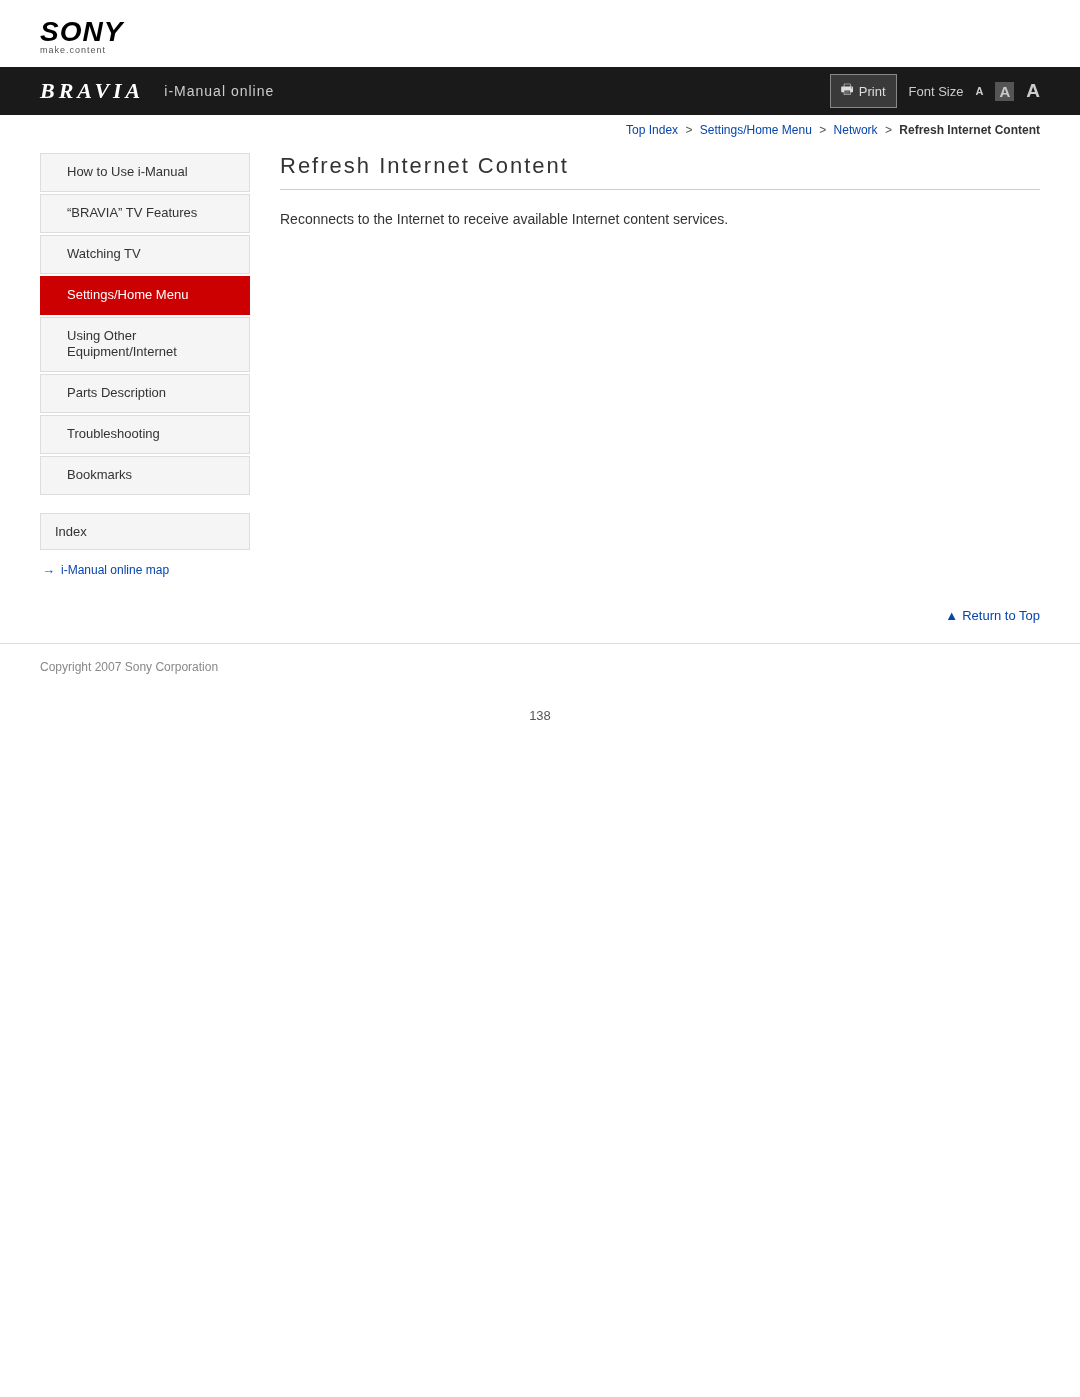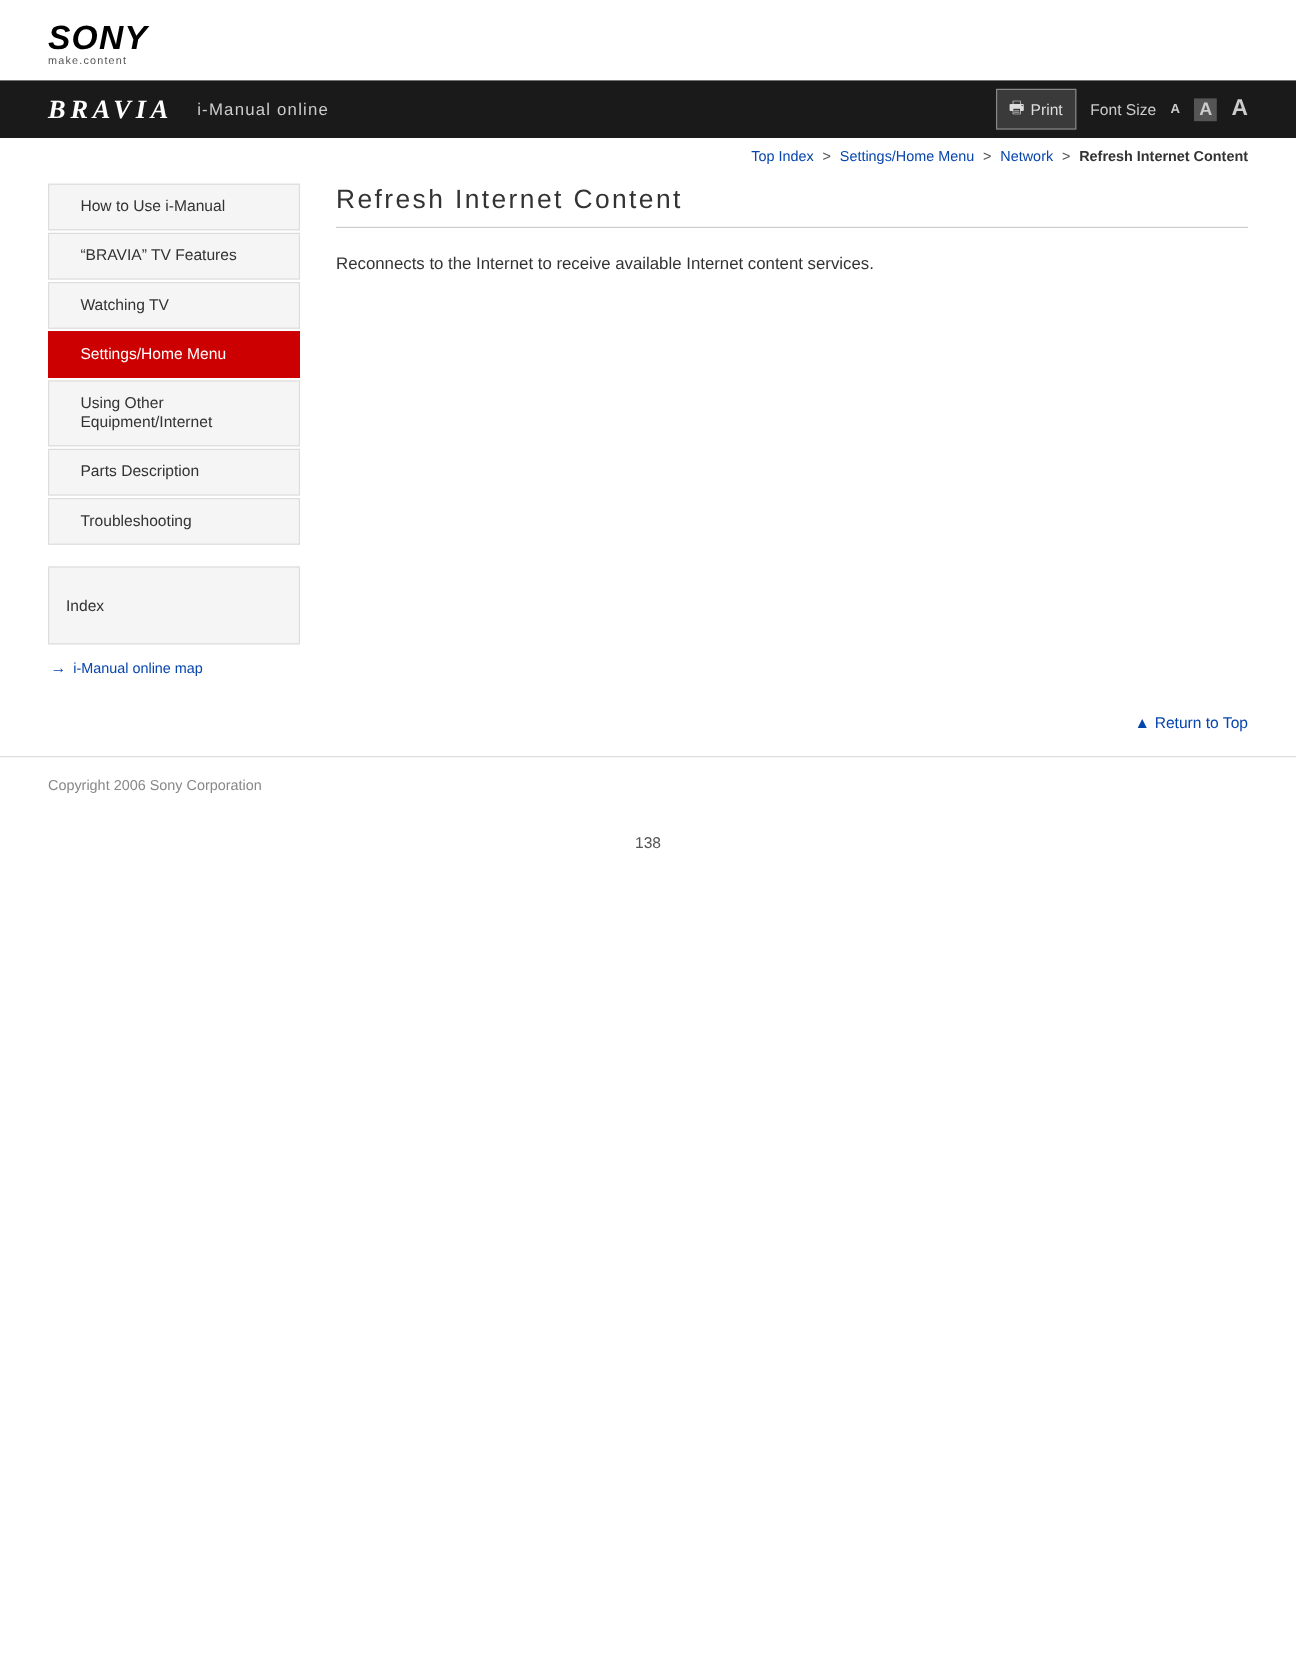--- a/index.html
+++ b/index.html
@@ -136,21 +136,21 @@
     .sidebar-item.active {
       background: #c00;
       color: #fff;
       border-color: #c00;
     }
     .sidebar-spacer {
       height: 12px;
     }
     .sidebar-index {
       display: block;
-      padding: 24px 14px;
+      padding: 10px 14px;
       border: 1px solid #ddd;
       background: #f5f5f5;
       color: #333;
       font-size: 13px;
       cursor: pointer;
       text-decoration: none;
       margin-top: 4px;
     }
     .sidebar-map-link {
       display: flex;
@@ -267,20 +267,21 @@
 <div class="main-layout">
 
   <nav class="sidebar">
     <a class="sidebar-item">How to Use i-Manual</a>
     <a class="sidebar-item">“BRAVIA” TV Features</a>
     <a class="sidebar-item">Watching TV</a>
     <a class="sidebar-item active">Settings/Home Menu</a>
     <a class="sidebar-item">Using Other Equipment/Internet</a>
     <a class="sidebar-item">Parts Description</a>
     <a class="sidebar-item">Troubleshooting</a>
+    <a class="sidebar-item">Bookmarks</a>
     <div class="sidebar-spacer"></div>
     <a class="sidebar-index">Index</a>
     <div class="sidebar-map-link">
       <span class="arrow-icon">→</span>
       <a>i-Manual online map</a>
     </div>
   </nav>
 
   <div class="content-area">
     <h1 class="page-title">Refresh Internet Content</h1>
@@ -288,16 +289,16 @@
   </div>
 </div>
 
 <div class="return-to-top-area">
   <a class="return-to-top">
     <span class="return-icon">▲</span><span>Return to Top</span>
   </a>
 </div>
 
 <div class="footer">
-  <span class="footer-copyright">Copyright 2006 Sony Corporation</span>
+  <span class="footer-copyright">Copyright 2007 Sony Corporation</span>
 </div>
 
 <div class="page-number">138</div>
 
 </body></html>

